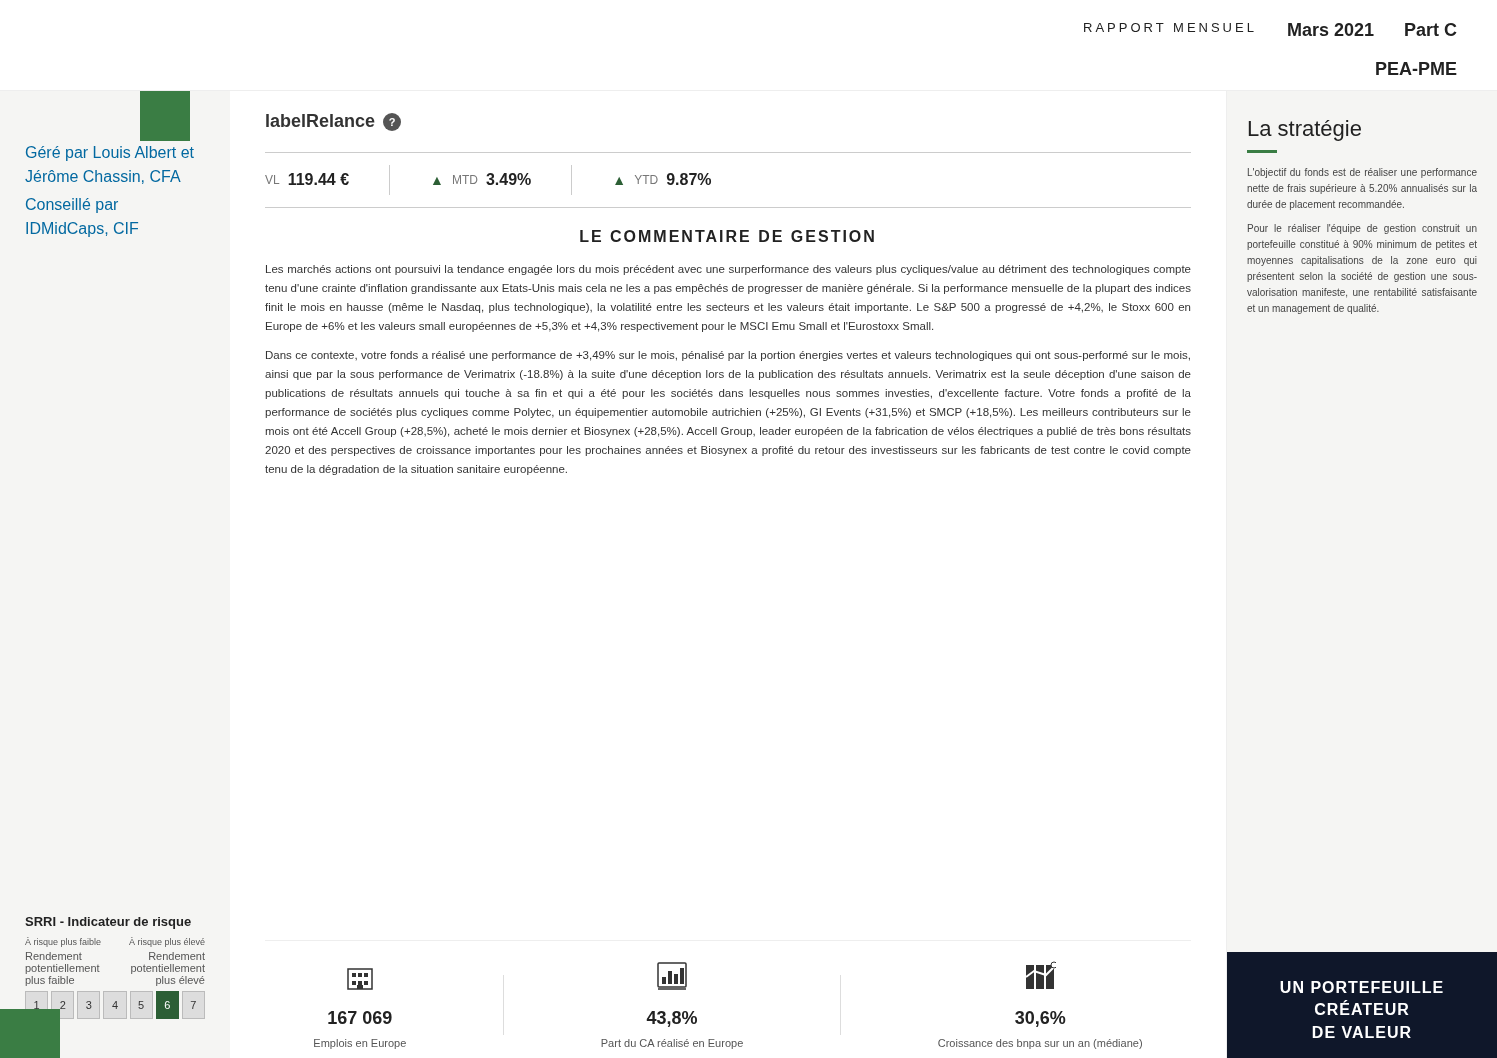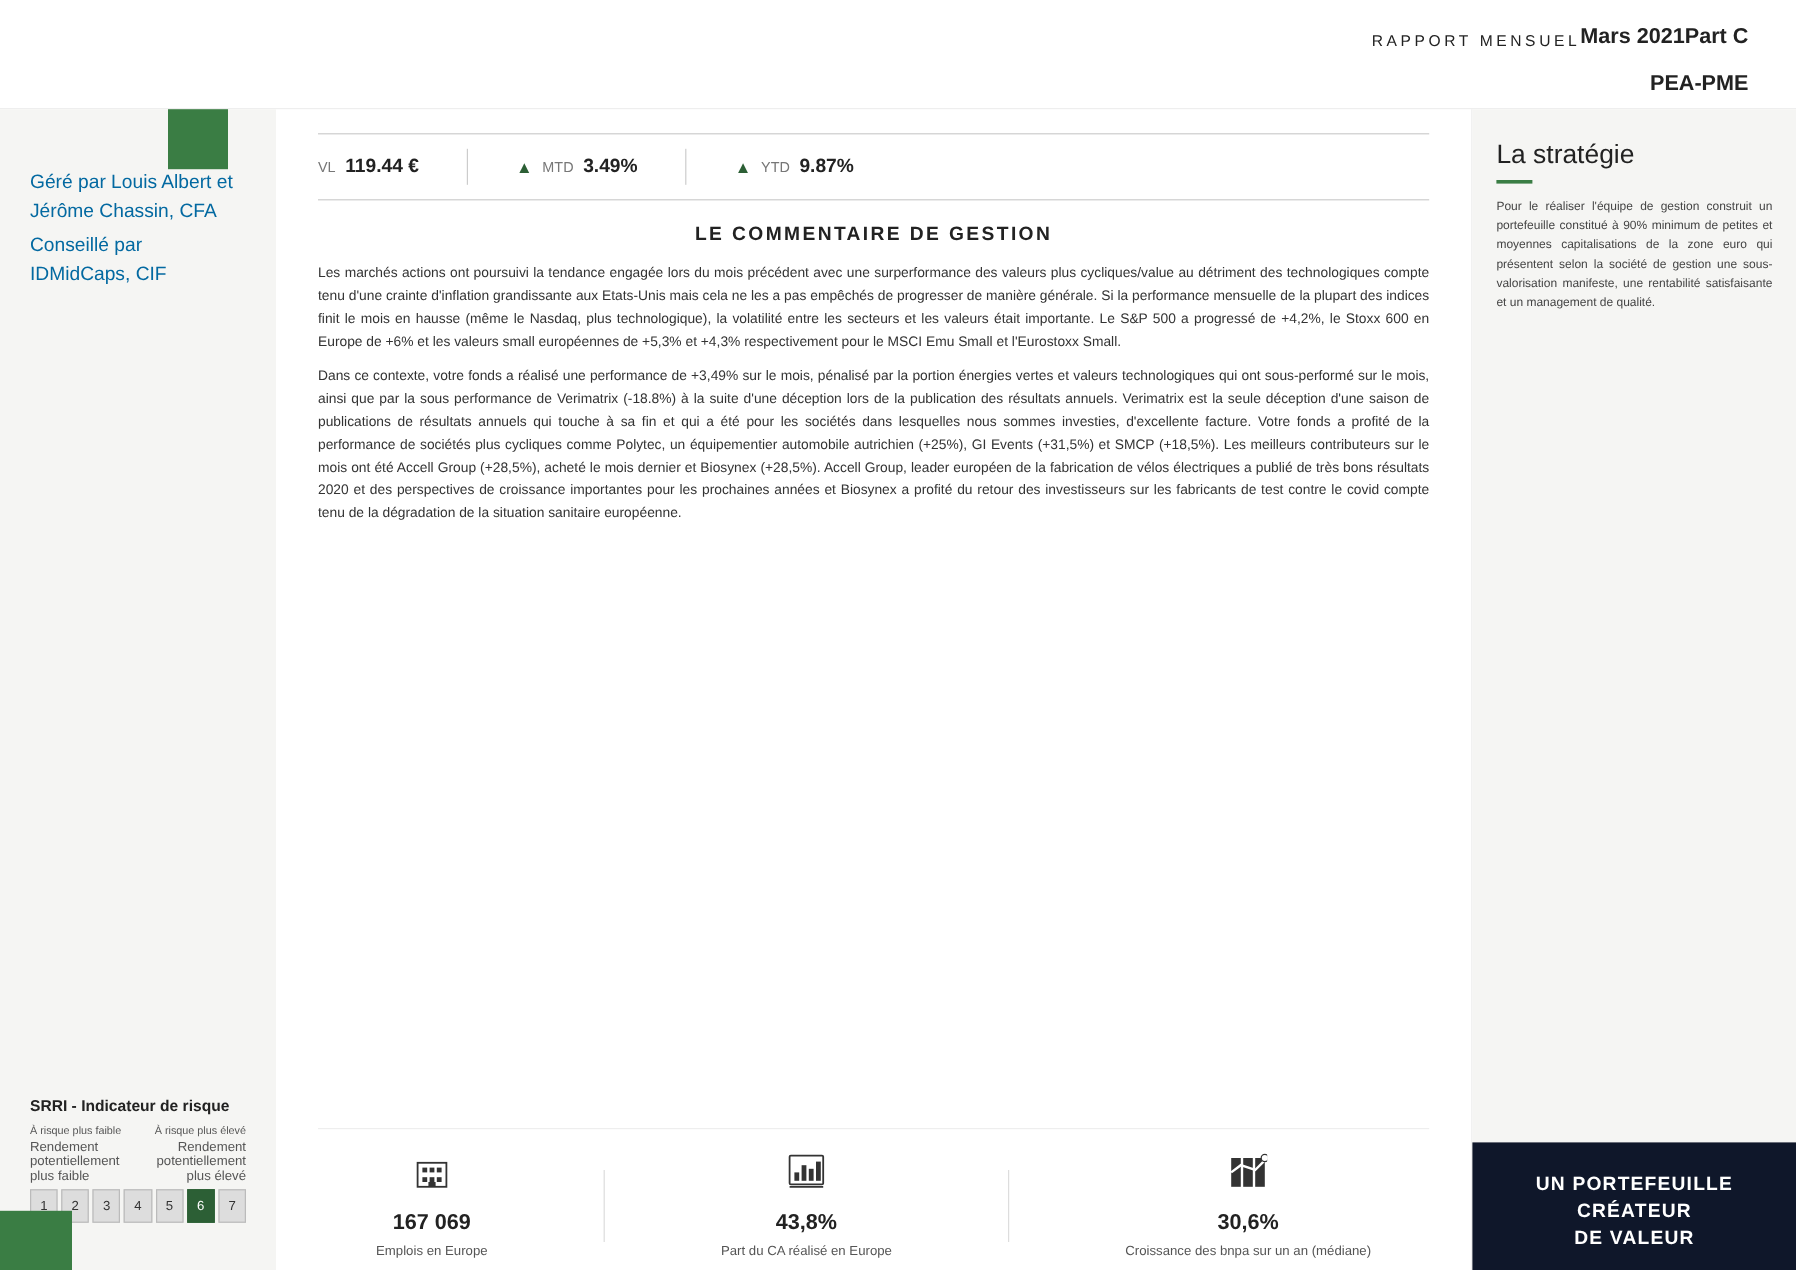--- a/index.html
+++ b/index.html
@@ -23,21 +23,22 @@
     .header-left {
       flex: 1;
     }
     .header-right {
       display: flex;
       flex-direction: column;
       align-items: flex-end;
     }
     .rapport-line {
       display: flex;
-      align-items: flex-end;
+      align-items: flex-start;
+      gap: 30px;
     }
     .rapport-mensuel {
       font-size: 13px;
       letter-spacing: 3px;
       color: #222;
       font-weight: 500;
     }
     .mars-2021 {
       font-size: 18px;
       font-weight: 600;
@@ -381,20 +382,26 @@
         <div class="risk-cell active">6</div>
         <div class="risk-cell">7</div>
       </div>
     </div>
 
     <div class="green-square-bottom"></div>
   </div>
 
   <div class="center-panel">
 
+    <div class="label-relance-section">
+      <div class="label-relance-text">
+        <span>label</span><strong>Relance</strong>
+      </div>
+      <div class="info-circle">?</div>
+    </div>
 
     <div class="perf-row">
       <div class="perf-item">
         <span class="perf-label">VL</span>
         <span class="perf-value">119.44 €</span>
       </div>
       <div class="perf-divider"></div>
       <div class="perf-item">
         <span class="arrow-up">▲</span>
         <span class="perf-label">MTD</span>
@@ -461,20 +468,21 @@
         <span class="stat-label">Croissance des bnpa sur un an (médiane)</span>
       </div>
     </div>
   </div>
 
   <div class="right-sidebar">
     <div class="strategy-section">
       <div class="strategy-title">La stratégie</div>
       <div class="strategy-underline"></div>
       <div class="strategy-text">
+        <p>L'objectif du fonds est de réaliser une performance nette de frais supérieure à 5.20% annualisés sur la durée de placement recommandée.</p>
         <p style="margin-top:8px;">Pour le réaliser l'équipe de gestion construit un portefeuille constitué à 90% minimum de petites et moyennes capitalisations de la zone euro qui présentent selon la société de gestion une sous-valorisation manifeste, une rentabilité satisfaisante et un management de qualité.</p>
       </div>
     </div>
     <div class="portfolio-bottom">
       <div class="portfolio-title">
         <div>UN PORTEFEUILLE</div>
         <div>CRÉATEUR</div>
         <div>DE VALEUR</div>
       </div>
     </div>

